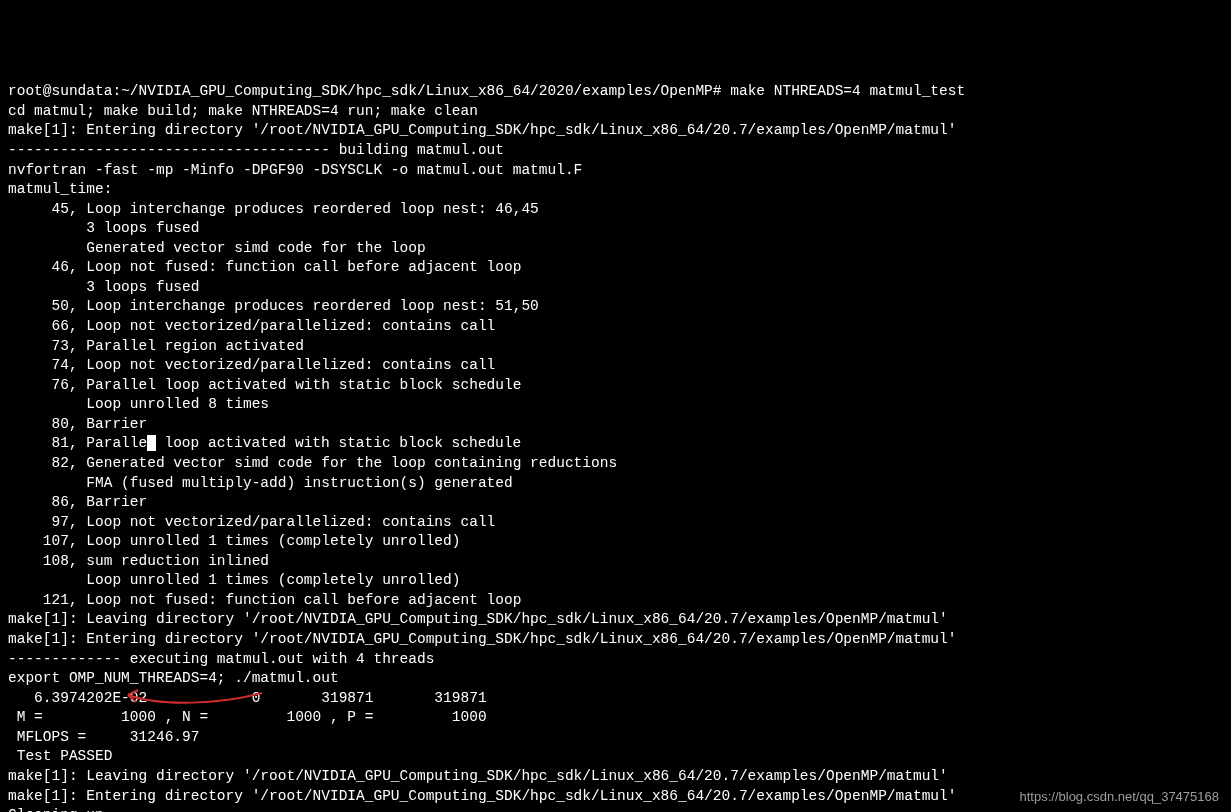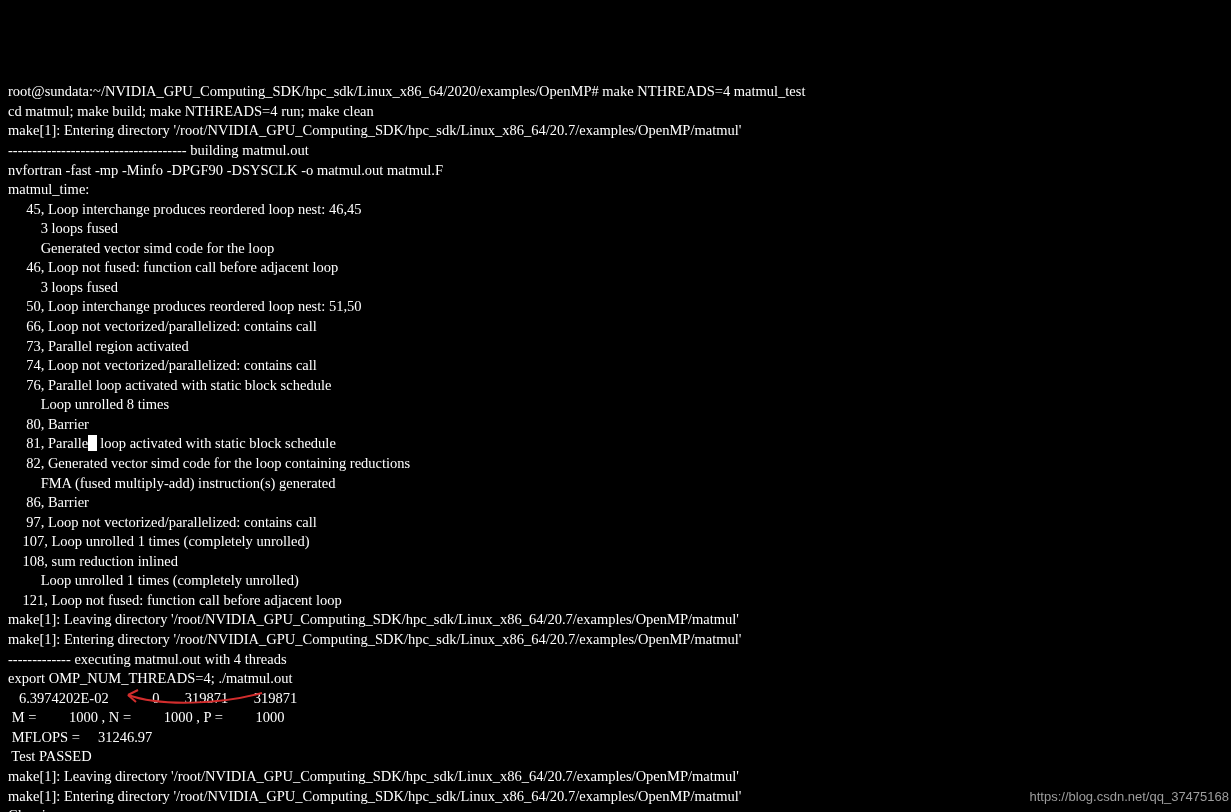--- a/index.html
+++ b/index.html
@@ -15,33 +15,32 @@
       line-height: 1.35;
       padding: 4px 8px;
       width: 1231px;
       height: 812px;
       overflow: hidden;
       white-space: pre;
       position: relative;
     }
     .terminal-line {
       white-space: pre;
-      font-family: Liberation Serif, serif;
     }
     .cursor-block {
       display: inline-block;
       width: 8.5px;
       height: 16px;
       background-color: #ffffff;
       vertical-align: text-bottom;
     }
     .watermark {
       position: absolute;
       bottom: 6px;
-      right: 2px;
+      right: 12px;
       color: #9d9d9d;
       font-size: 13px;
       font-family: Arial, sans-serif;
     }
     .red-arrow {
       position: absolute;
       color: #d22d2d;
       font-size: 18px;
       pointer-events: none;
     }

